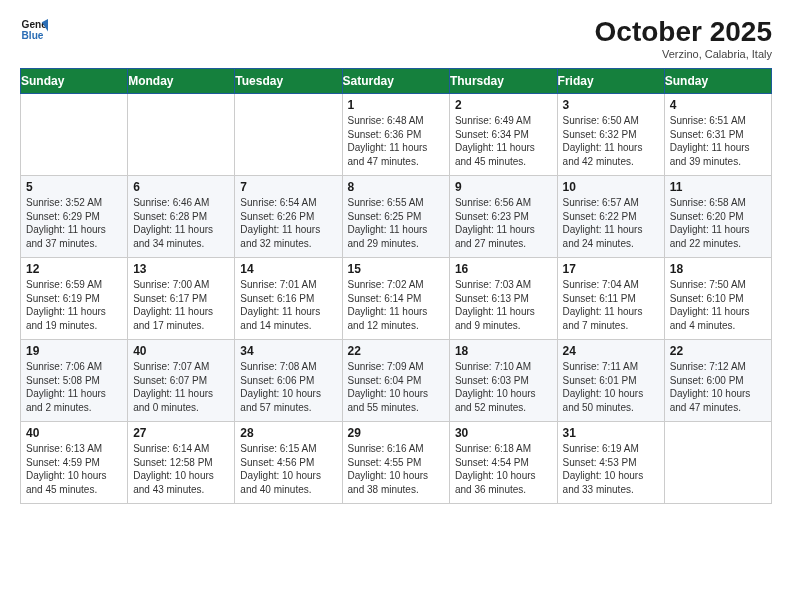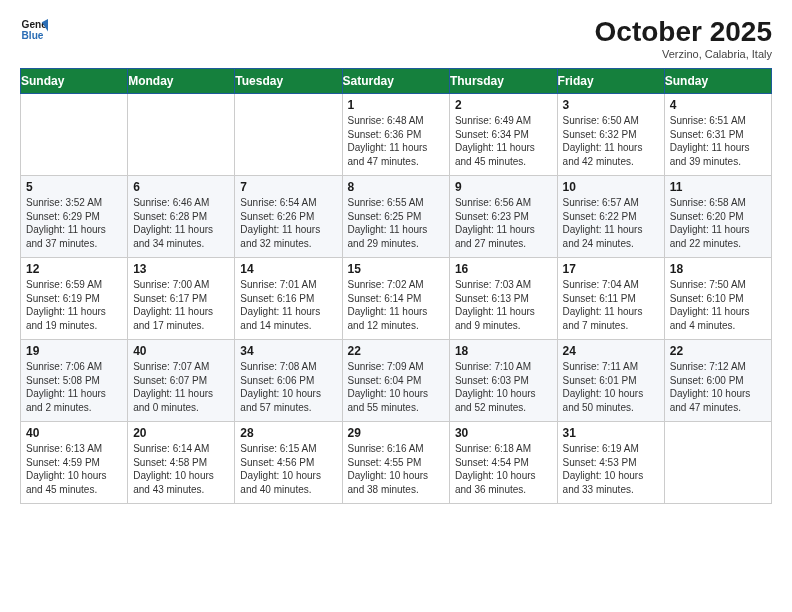--- a/index.html
+++ b/index.html
@@ -302,23 +302,23 @@
         </tr>
         <tr>
           <td>
             <div class="cell-day">40</div>
             <div class="cell-info">Sunrise: 6:13 AM
 Sunset: 4:59 PM
 Daylight: 10 hours
 and 45 minutes.</div>
           </td>
           <td>
-            <div class="cell-day">20</div>
+            <div class="cell-day">27</div>
             <div class="cell-info">Sunrise: 6:14 AM
-Sunset: 4:58 PM
+Sunset: 12:58 PM
 Daylight: 10 hours
 and 43 minutes.</div>
           </td>
           <td>
             <div class="cell-day">28</div>
             <div class="cell-info">Sunrise: 6:15 AM
 Sunset: 4:56 PM
 Daylight: 10 hours
 and 40 minutes.</div>
           </td>

